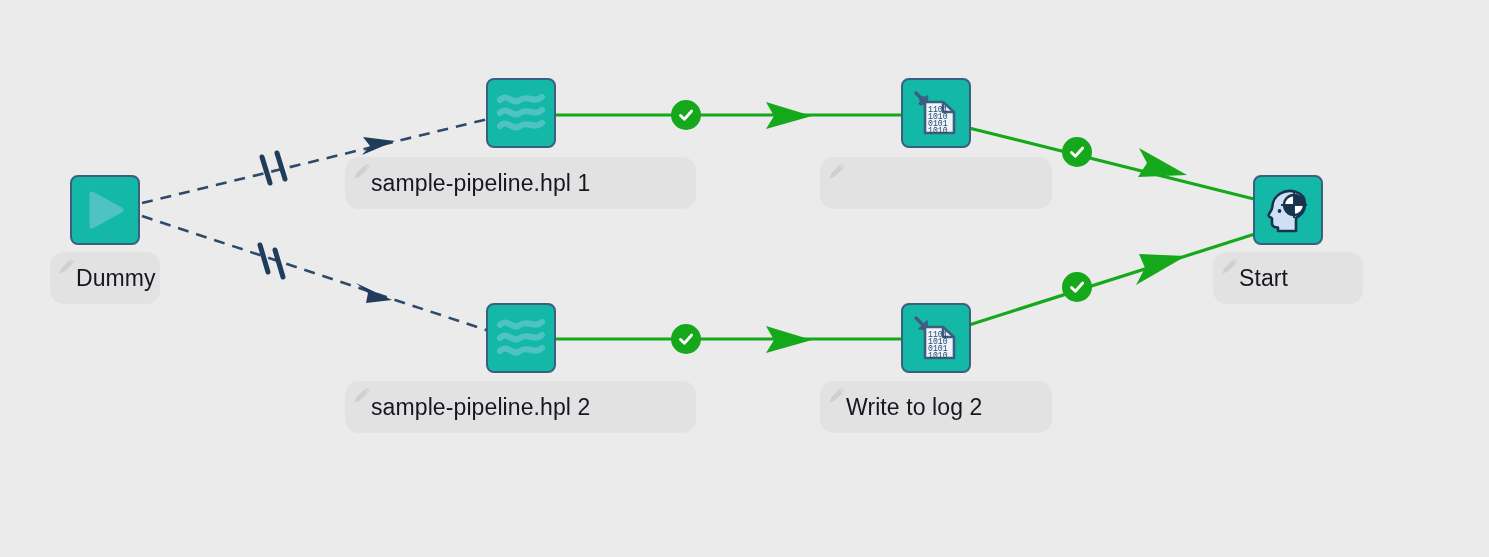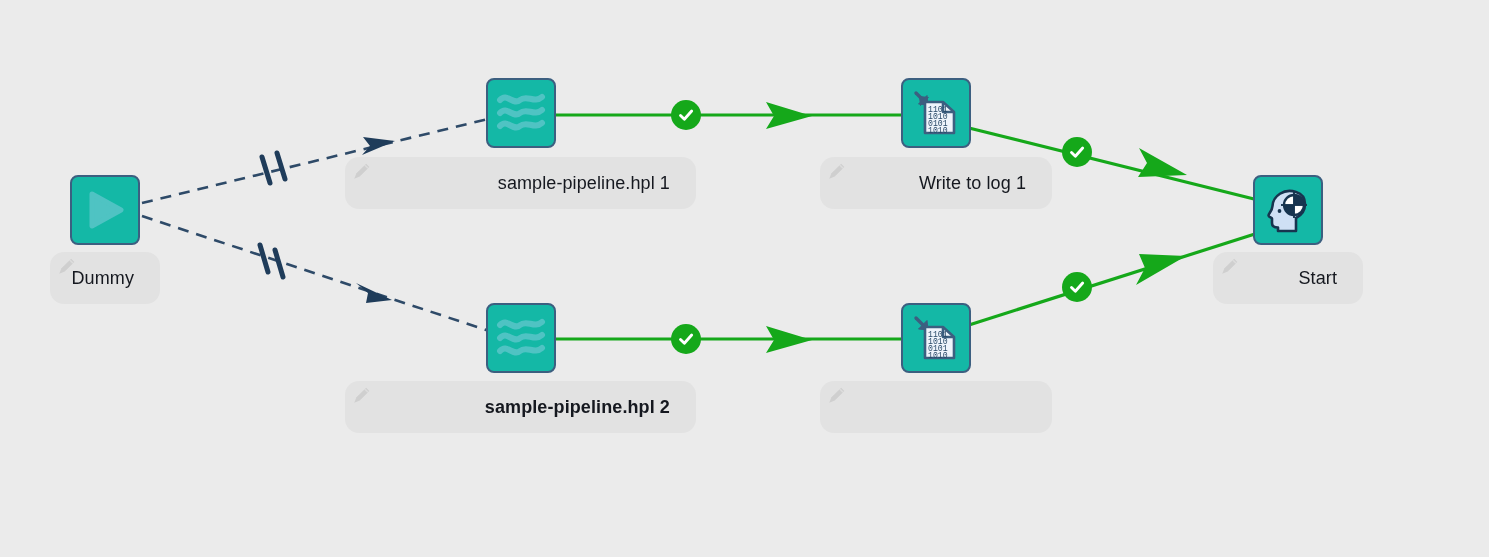--- a/index.html
+++ b/index.html
@@ -44,23 +44,23 @@
   }
   .node svg { display: block; }
   .node-label {
     position: absolute;
     height: 52px;
     box-sizing: border-box;
     background: #e2e2e2;
     border-radius: 14px;
     display: flex;
     align-items: center;
-    justify-content: flex-end;
+    justify-content: flex-start;
     padding: 0 26px;
-    font-size: 18px;
+    font-size: 23px;
     color: #15181f;
     white-space: nowrap;
     z-index: 4;
     letter-spacing: 0.1px;
   }
   .pencil-icon {
     position: absolute;
     left: 6px;
     top: 3px;
     width: 22px;
@@ -198,21 +198,20 @@
       <text x="17" y="31" font-family="'Liberation Mono', monospace" font-size="8.2" fill="#2a4a68">1010</text>
       <text x="17" y="38" font-family="'Liberation Mono', monospace" font-size="8.2" fill="#2a4a68">0101</text>
       <text x="17" y="45" font-family="'Liberation Mono', monospace" font-size="8.2" fill="#2a4a68">1010</text>
     </svg>
   </div>
   <div class="node-label" style="left:820px; top:157px; width:232px;">
     <svg class="pencil-icon" viewBox="0 0 24 24">
       <path d="M3.5 20.5 L6 14.5 L16.5 4 L20 7.5 L9.5 18 Z" fill="#c9c9c9"></path>
       <path d="M15 5.5 L18.5 9" stroke="#dcdcdc" stroke-width="1.6" fill="none"></path>
     </svg>
-    <span>Write to log 1</span>
   </div>
 
   <div class="node" style="left:1253px; top:175px;">
     <svg width="50" height="50" viewBox="0 0 50 50">
 
       <path d="M33 7 C 21 3, 10 11, 9.5 21 C 9.2 26, 5.5 28.5, 5.5 30.5
                C 5.5 32.5, 9 32.5, 9 33.5 L 9 38 C 9 41, 11.5 42.5, 15 42.5
                L 15 46 L 33 46 L 33 33 C 39 30, 42 25, 42 19 C 42 13, 38.5 8.7, 33 7 Z" fill="#cfe0f5" stroke="#17344f" stroke-width="2.6" stroke-linejoin="round"></path>
 
       <circle cx="16.5" cy="26" r="1.9" fill="#17344f"></circle>
@@ -234,21 +233,21 @@
 
   <div class="node" style="left:486px; top:303px;">
     <svg width="52" height="48" viewBox="0 0 52 48">
       <g stroke="#4fc3c3" stroke-width="6" fill="none" stroke-linecap="round">
         <path d="M5 11 C 12 3, 18 17, 25 11 C 32 5, 39 15, 47 8"></path>
         <path d="M5 24 C 12 16, 18 30, 25 24 C 32 18, 39 28, 47 21"></path>
         <path d="M5 37 C 12 29, 18 43, 25 37 C 32 31, 39 41, 47 34"></path>
       </g>
     </svg>
   </div>
-  <div class="node-label" style="left:345px; top:381px; width:351px;font-weight:bold;">
+  <div class="node-label" style="left:345px; top:381px; width:351px;">
     <svg class="pencil-icon" viewBox="0 0 24 24">
       <path d="M3.5 20.5 L6 14.5 L16.5 4 L20 7.5 L9.5 18 Z" fill="#c9c9c9"></path>
       <path d="M15 5.5 L18.5 9" stroke="#dcdcdc" stroke-width="1.6" fill="none"></path>
     </svg>
     <span>sample-pipeline.hpl 2</span>
   </div>
 
   <div class="node" style="left:901px; top:303px;">
     <svg width="50" height="50" viewBox="0 0 50 50">
       <g stroke="#3c5f80" fill="#3c5f80">
@@ -261,15 +260,16 @@
       <text x="17" y="31" font-family="'Liberation Mono', monospace" font-size="8.2" fill="#2a4a68">1010</text>
       <text x="17" y="38" font-family="'Liberation Mono', monospace" font-size="8.2" fill="#2a4a68">0101</text>
       <text x="17" y="45" font-family="'Liberation Mono', monospace" font-size="8.2" fill="#2a4a68">1010</text>
     </svg>
   </div>
   <div class="node-label" style="left:820px; top:381px; width:232px;">
     <svg class="pencil-icon" viewBox="0 0 24 24">
       <path d="M3.5 20.5 L6 14.5 L16.5 4 L20 7.5 L9.5 18 Z" fill="#c9c9c9"></path>
       <path d="M15 5.5 L18.5 9" stroke="#dcdcdc" stroke-width="1.6" fill="none"></path>
     </svg>
+    <span>Write to log 2</span>
   </div>
 
 </div>
 
 </body></html>

